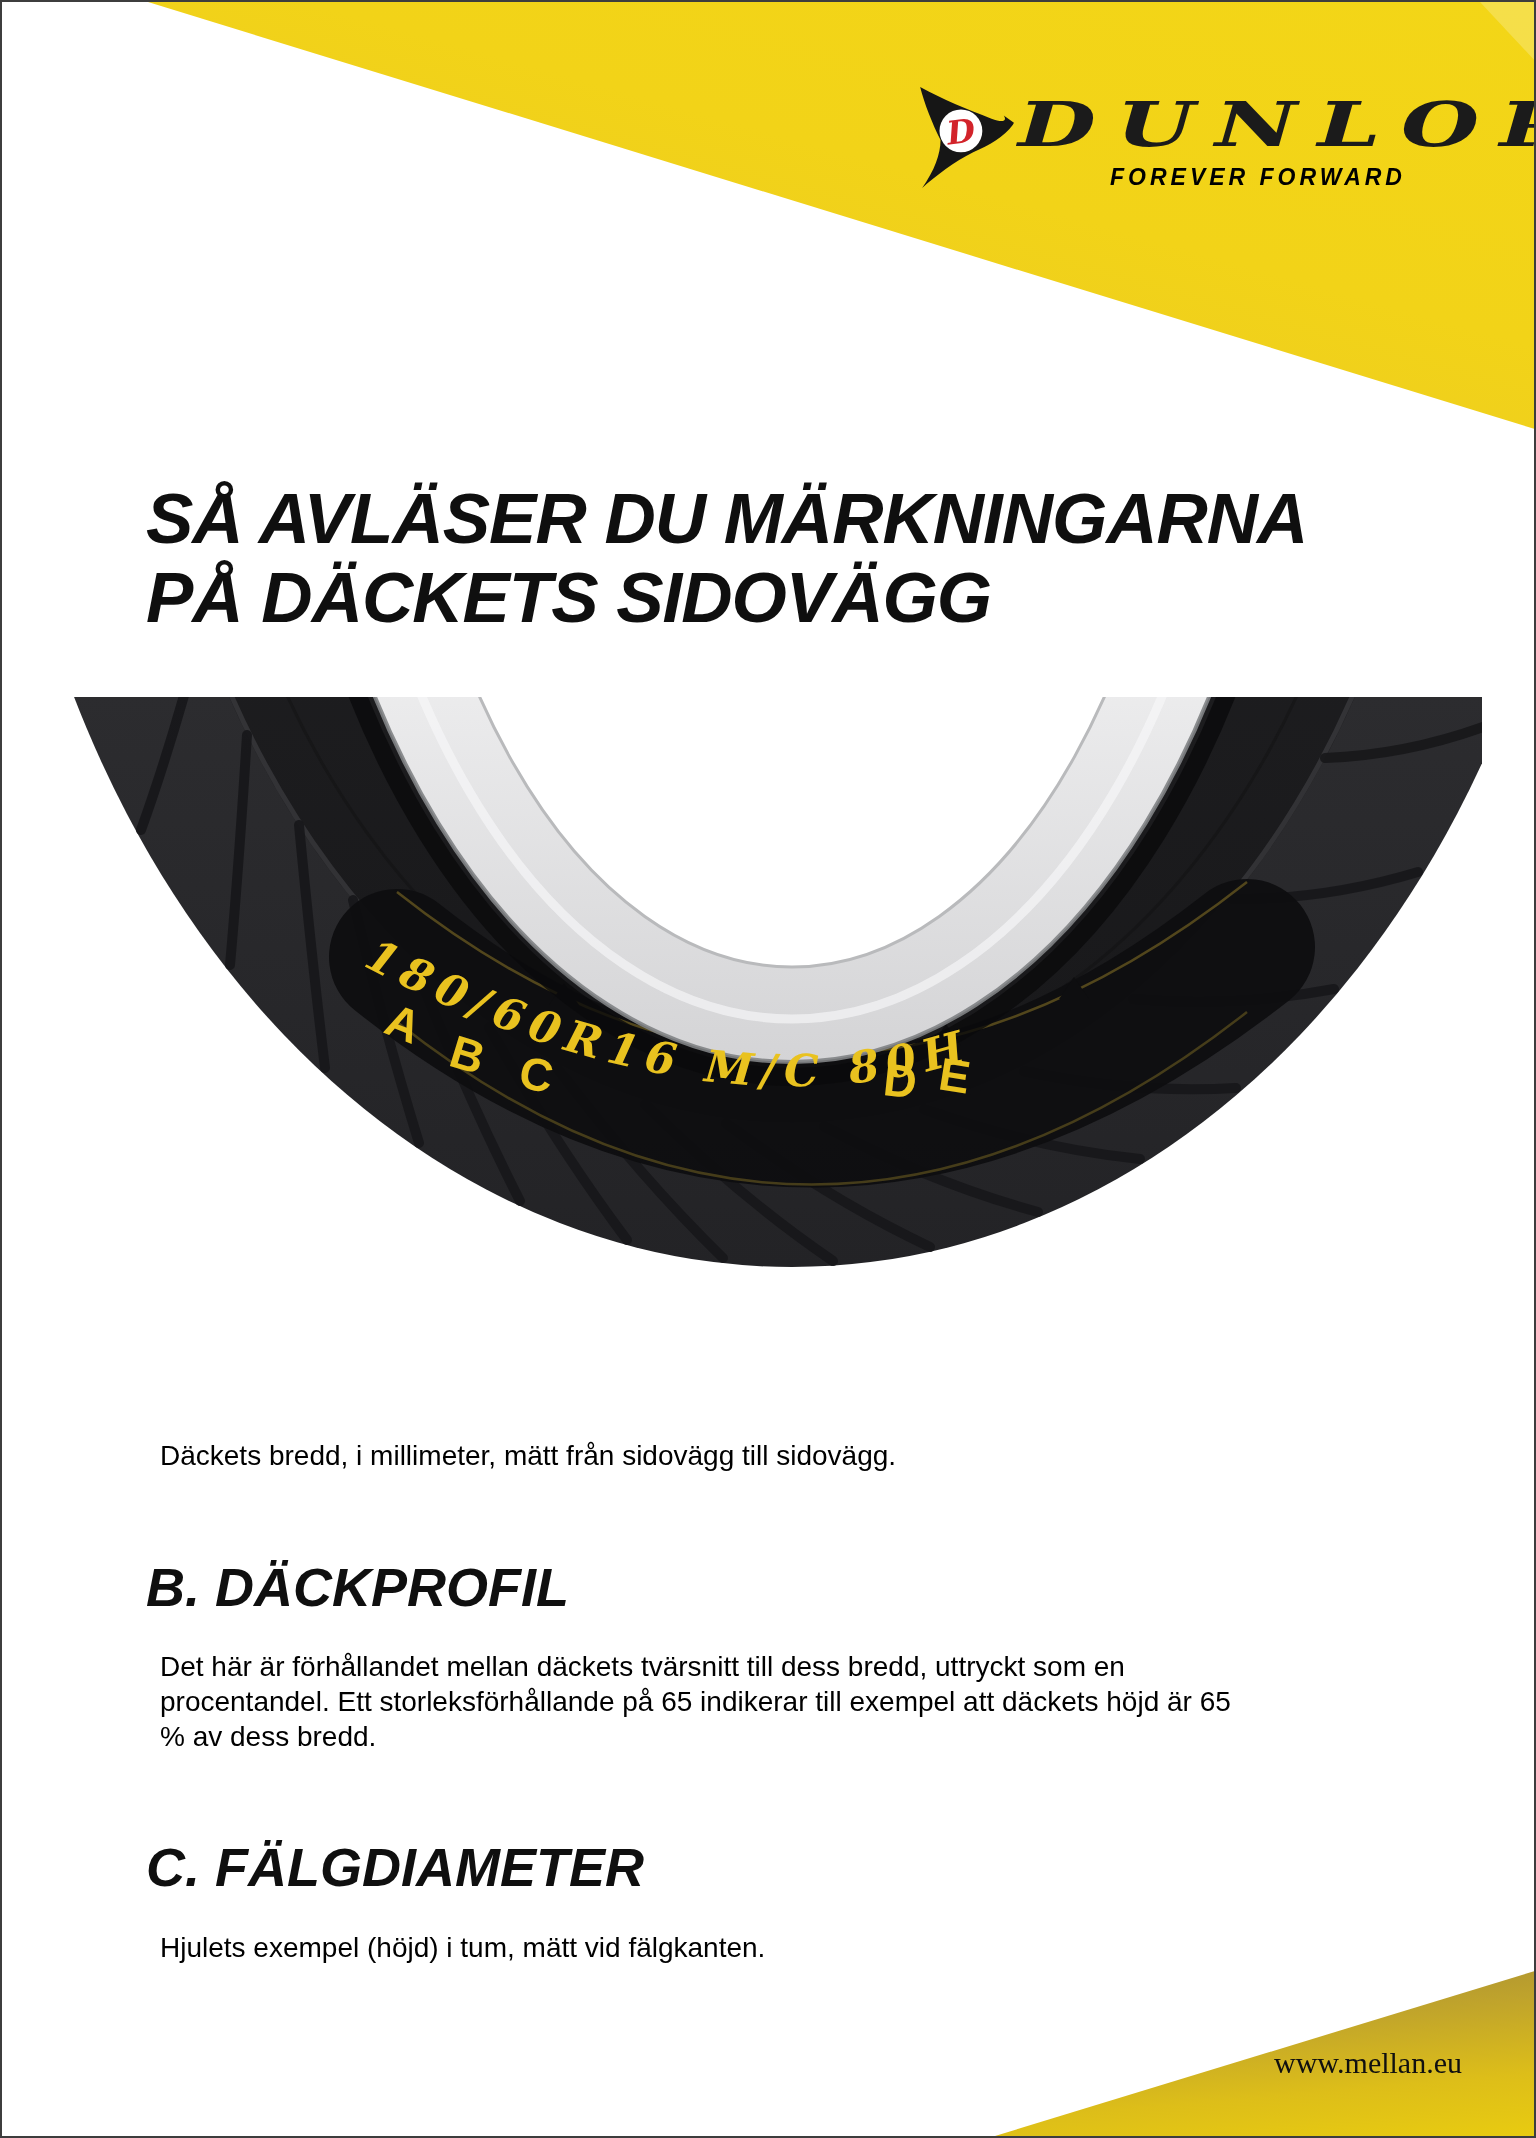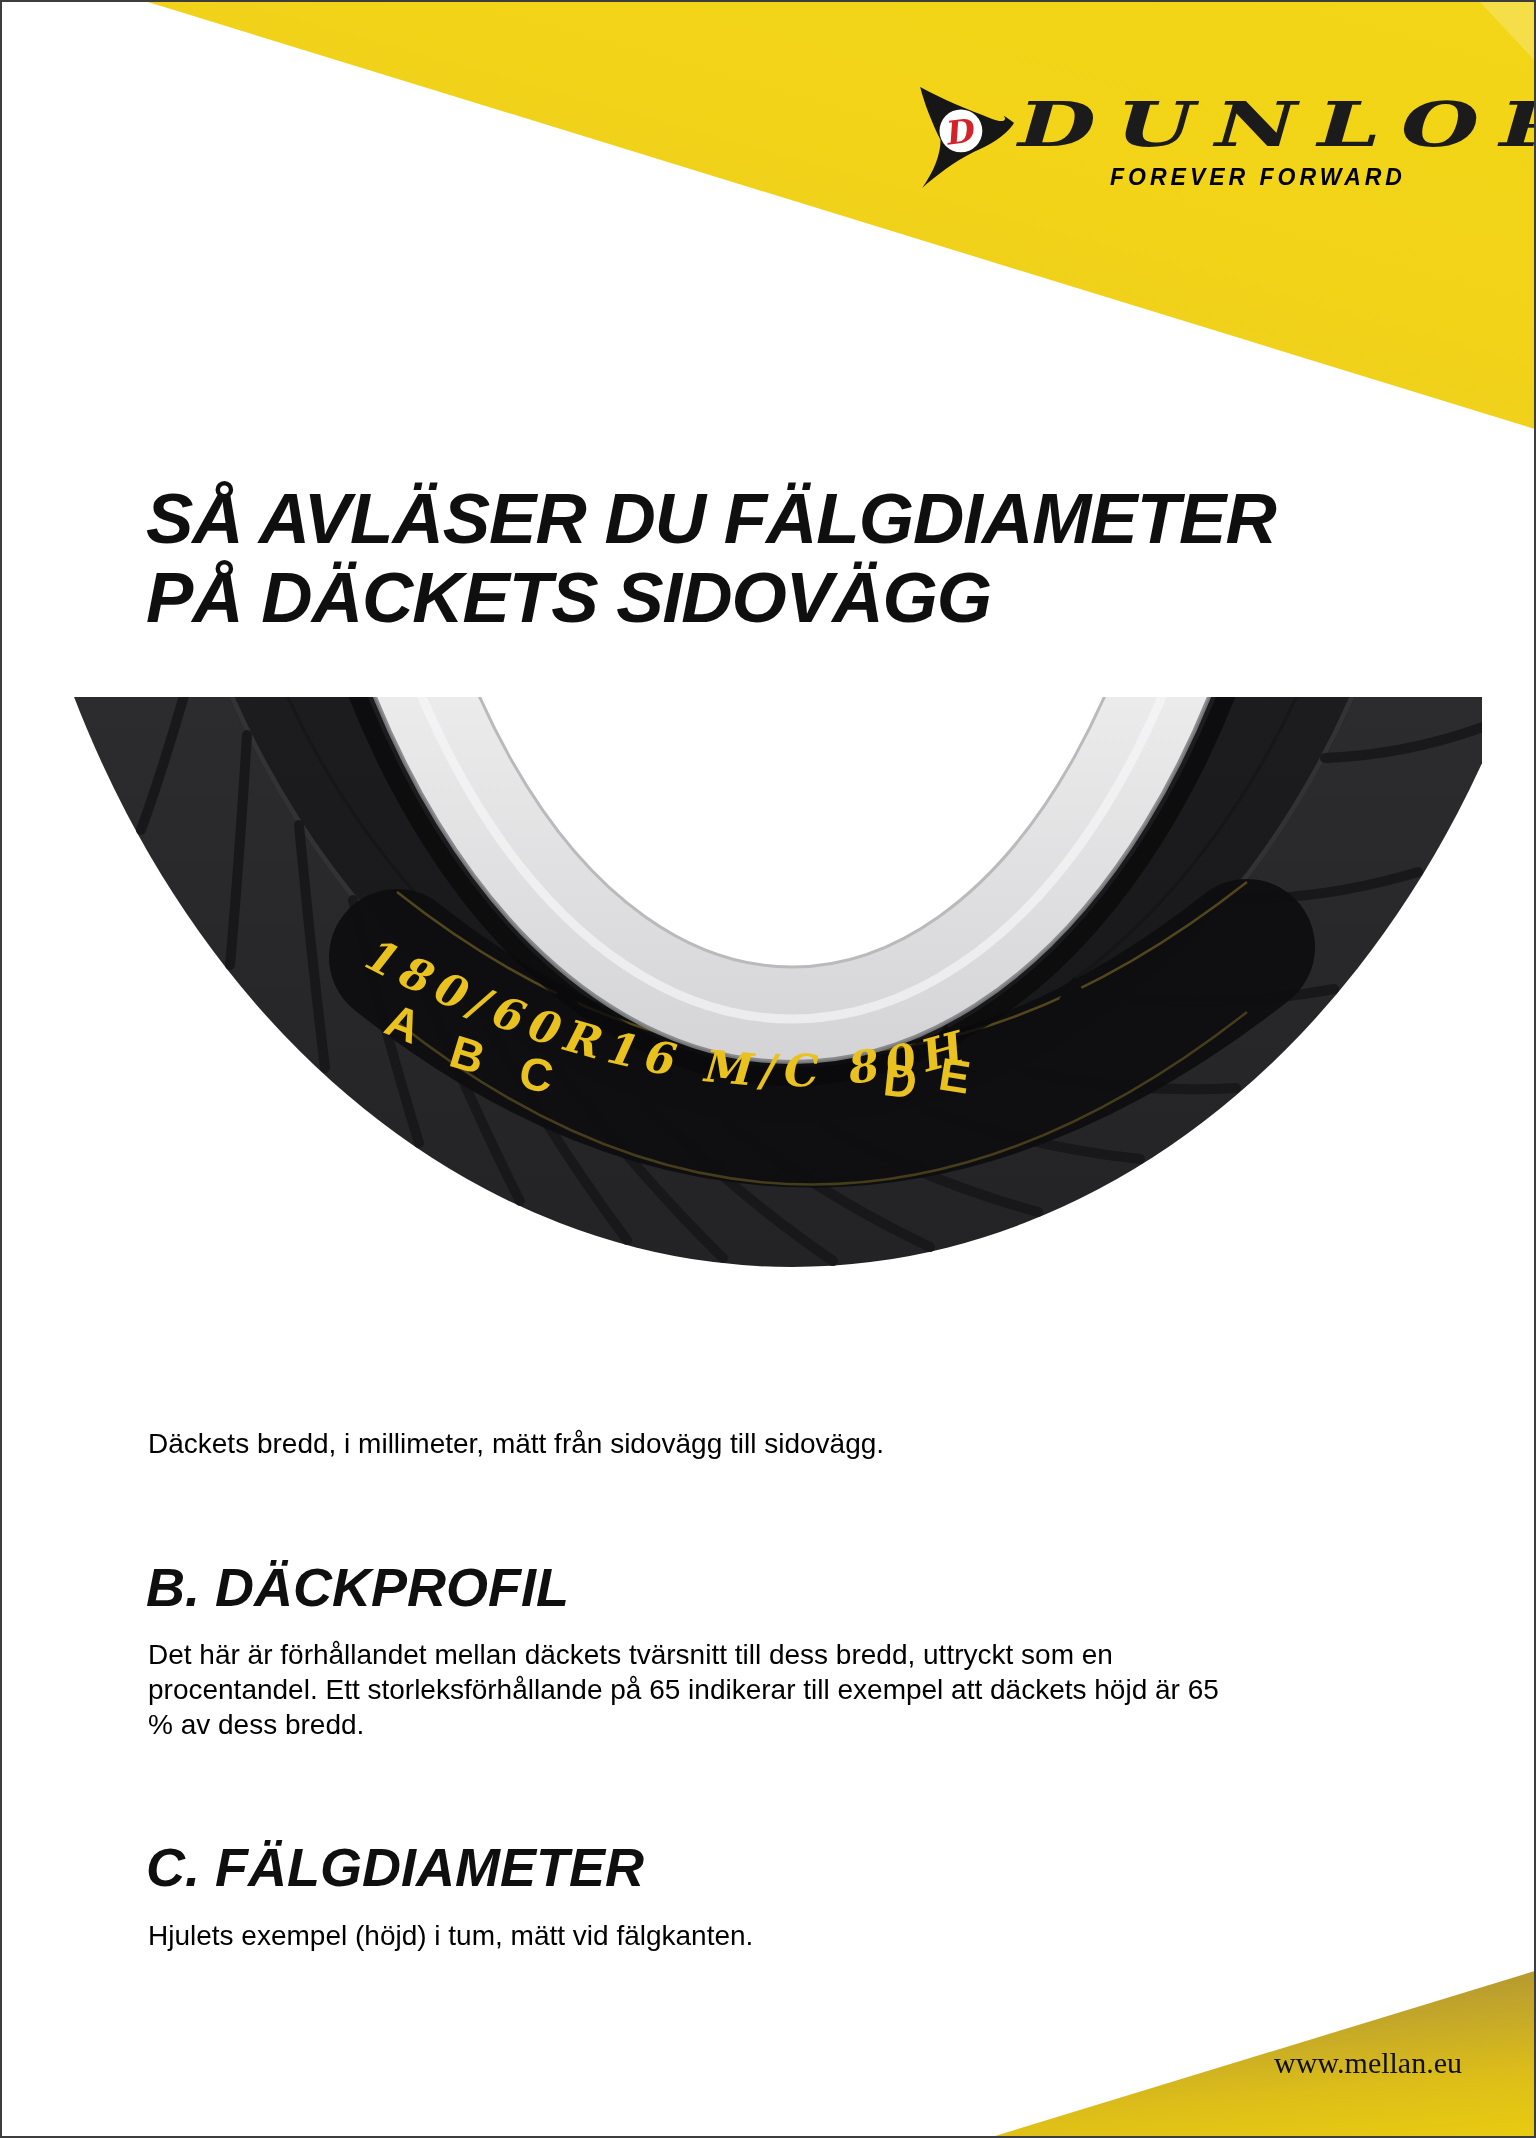--- a/index.html
+++ b/index.html
@@ -27,21 +27,21 @@
   .headline{position:absolute;left:144px;top:429px;width:1330px;
     font-size:71px;line-height:79px;font-weight:bold;font-style:italic;color:#0f0f0f;
     white-space:pre-line;letter-spacing:-1px;}
   .intro{position:absolute;left:146px;top:617px;width:1310px;
     font-size:28px;line-height:34px;white-space:pre-line;}
 
   .h{position:absolute;left:144px;font-size:54px;line-height:65px;font-weight:bold;font-style:italic;
      color:#0f0f0f;margin:0;white-space:nowrap;}
   .h.a{top:1333px;} .h.b{top:1553px;} .h.c{top:1833px;}
   .body-text{position:absolute;left:146px;width:1310px;font-size:28px;line-height:35px;
-     margin:0;white-space:pre-line;}
+     margin:12px;white-space:pre-line;}
   .body-text.a{top:1424px;} .body-text.b{top:1635px;} .body-text.c{top:1916px;}
 
   
   .tire-figure{position:absolute;left:60px;top:695px;width:1420px;height:572px;margin:0;}
 
   
   .banner-bottom{position:absolute;left:980px;top:1965px;width:556px;height:173px;
     background:linear-gradient(175deg,#a18935 0%,#bfa32c 35%,#ddbe19 70%,#e9cc10 100%);
     clip-path:polygon(0px 173px,556px 3px,556px 173px);}
   .site-url{position:absolute;left:1272px;top:2044px;font-family:"Liberation Serif",serif;
@@ -60,21 +60,21 @@
       <path d="M6 3 C 28 15 52 25 76 34 C 86 38 92 37 88 31 L 98 38 L 97 40
                C 88 52 74 60 58 67 C 40 76 20 91 8 102 C 20 85 26 69 26 55
                C 18 39 10 19 6 3 Z" fill="#161616"></path>
       <circle cx="46" cy="46" r="21" fill="#ffffff"></circle>
       <text x="46" y="58" text-anchor="middle" font-family="DejaVu Serif, serif" font-size="32" font-weight="bold" font-style="italic" fill="#d2232a" transform="rotate(-7 46 46)">D</text>
     </svg>
     <div class="wordmark">DUNLOP</div>
     <div class="tagline">FOREVER FORWARD</div>
   </div>
 
-  <h1 class="headline">SÅ AVLÄSER DU FÄLGDIAMETER
+  <h1 class="headline">SÅ AVLÄSER DU MÄRKNINGARNA
 PÅ DÄCKETS SIDOVÄGG</h1>
 
   <figure class="tire-figure">
     <svg width="1420" height="572" viewBox="0 0 1420 572">
       <defs>
         <linearGradient id="treadGrad" x1="0" y1="0" x2="0" y2="1">
           <stop offset="0" stop-color="#4a4a4e"></stop>
           <stop offset="0.5" stop-color="#333336"></stop>
           <stop offset="1" stop-color="#232326"></stop>
         </linearGradient>

